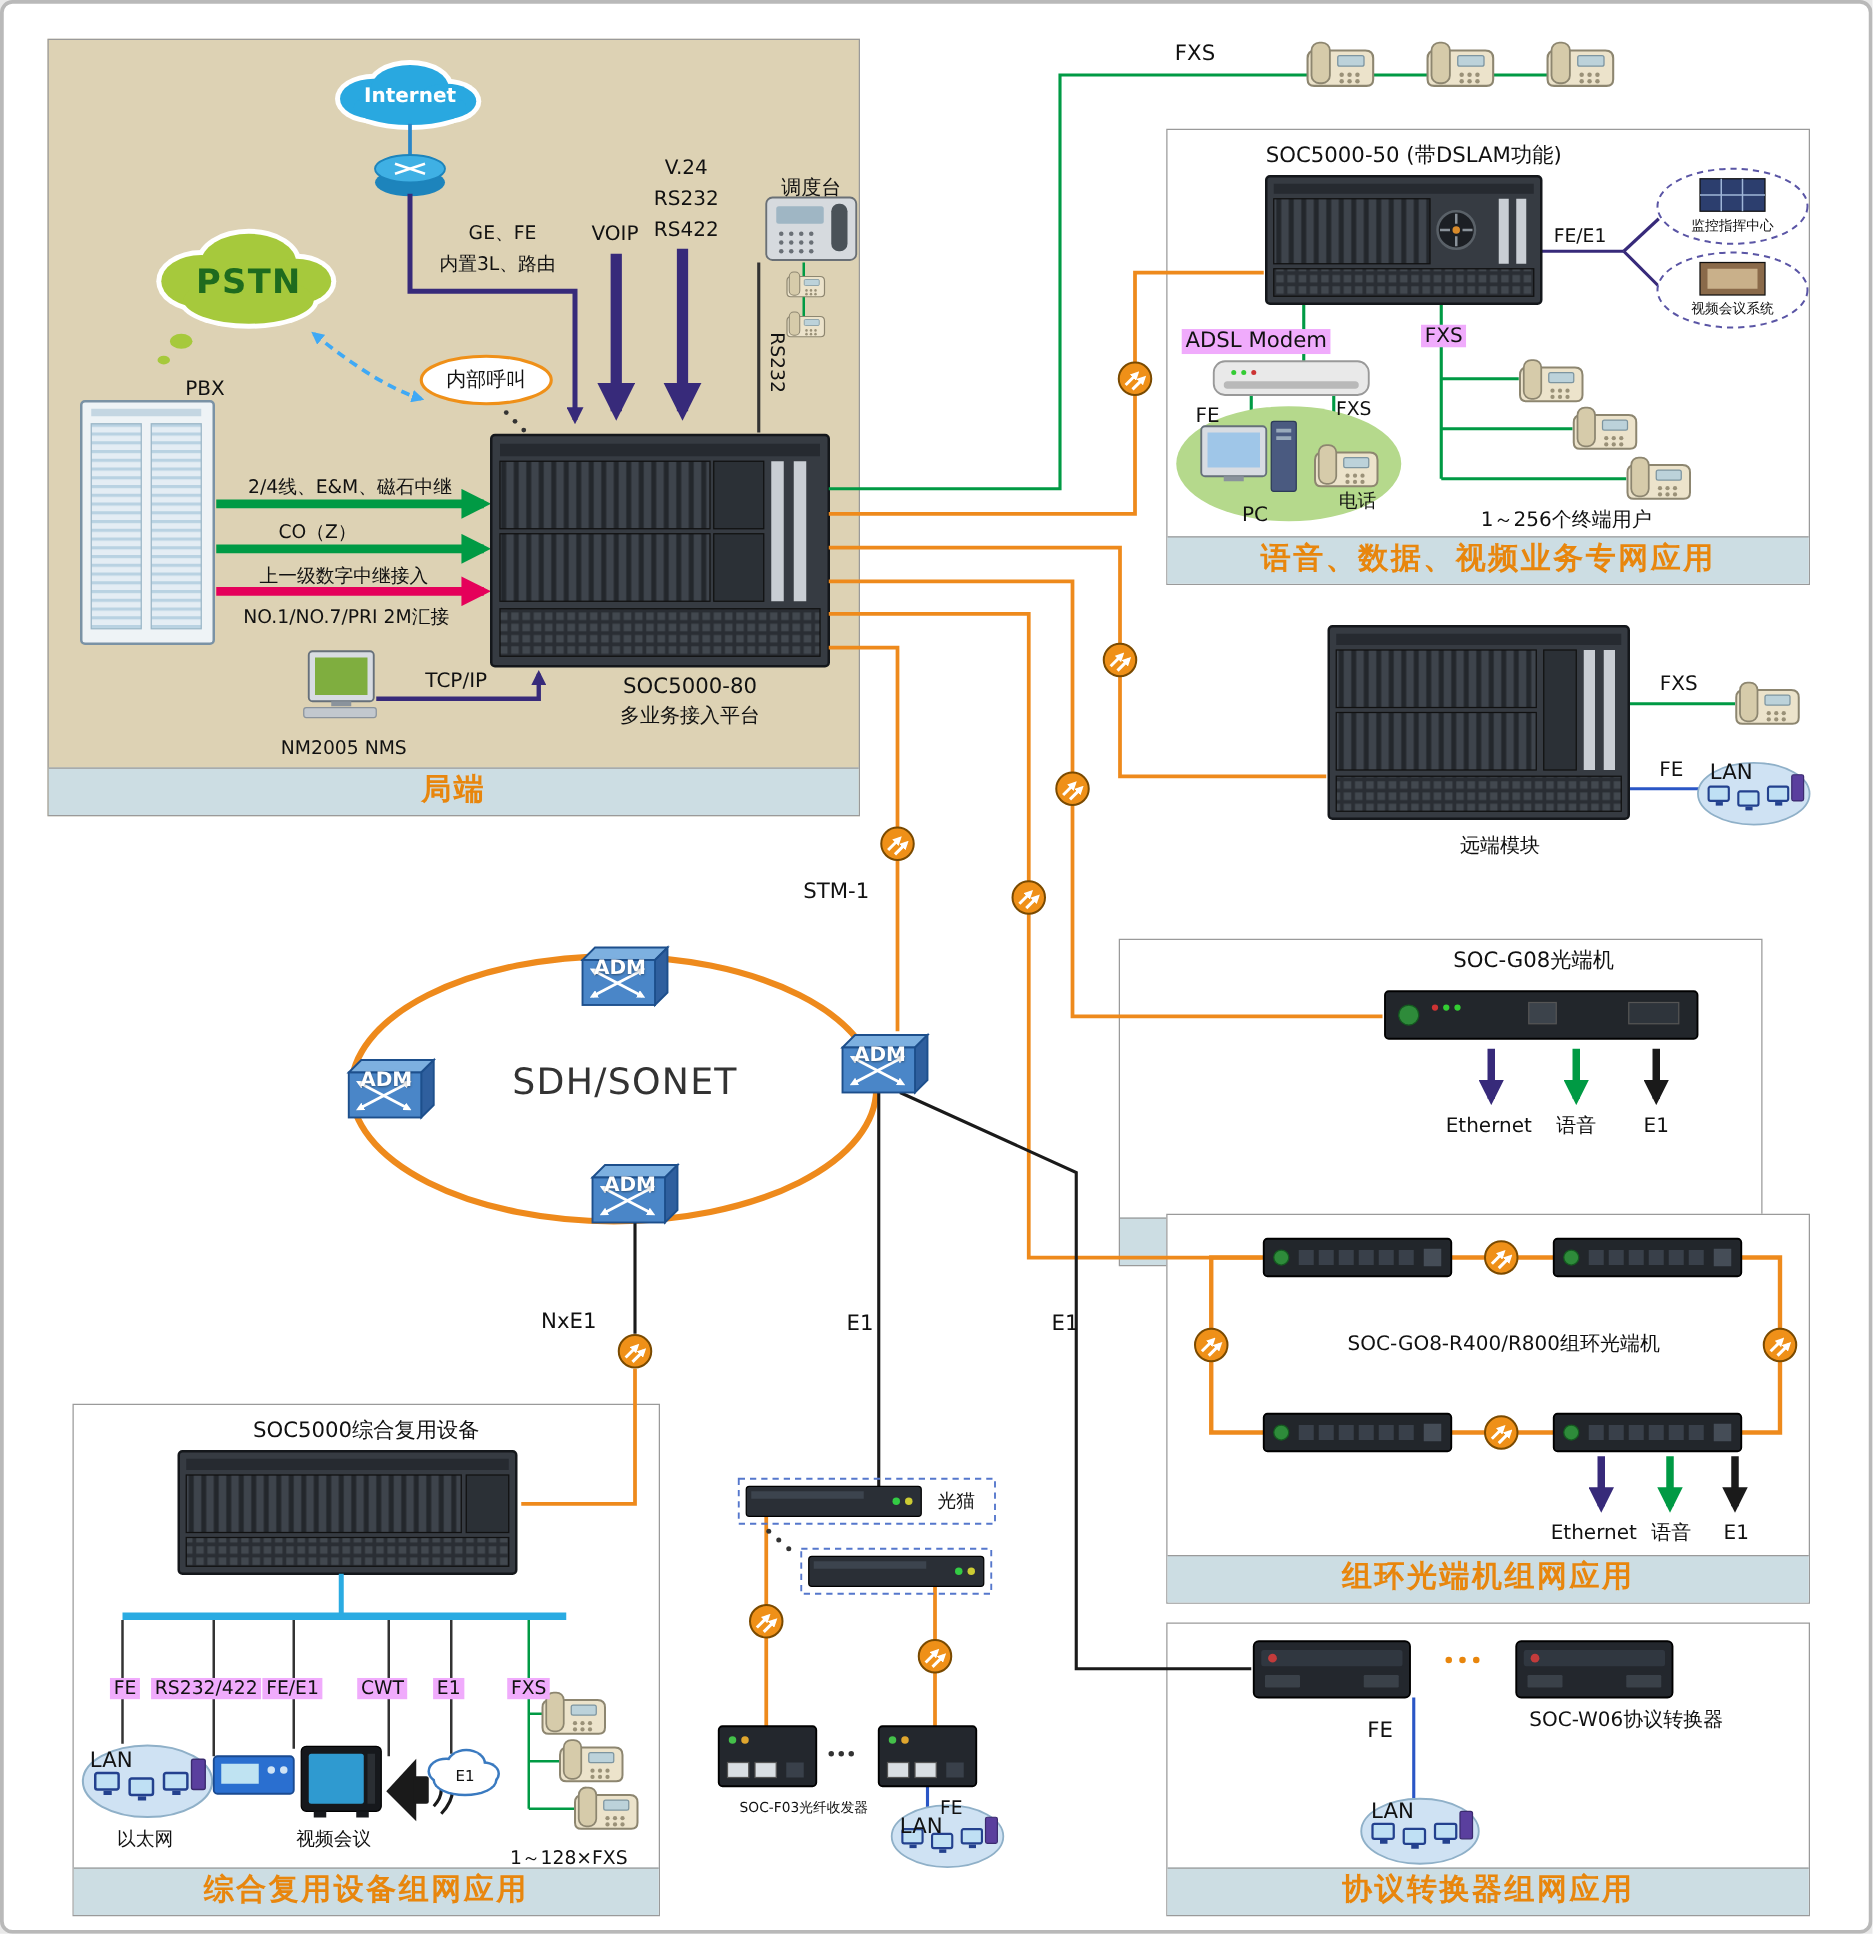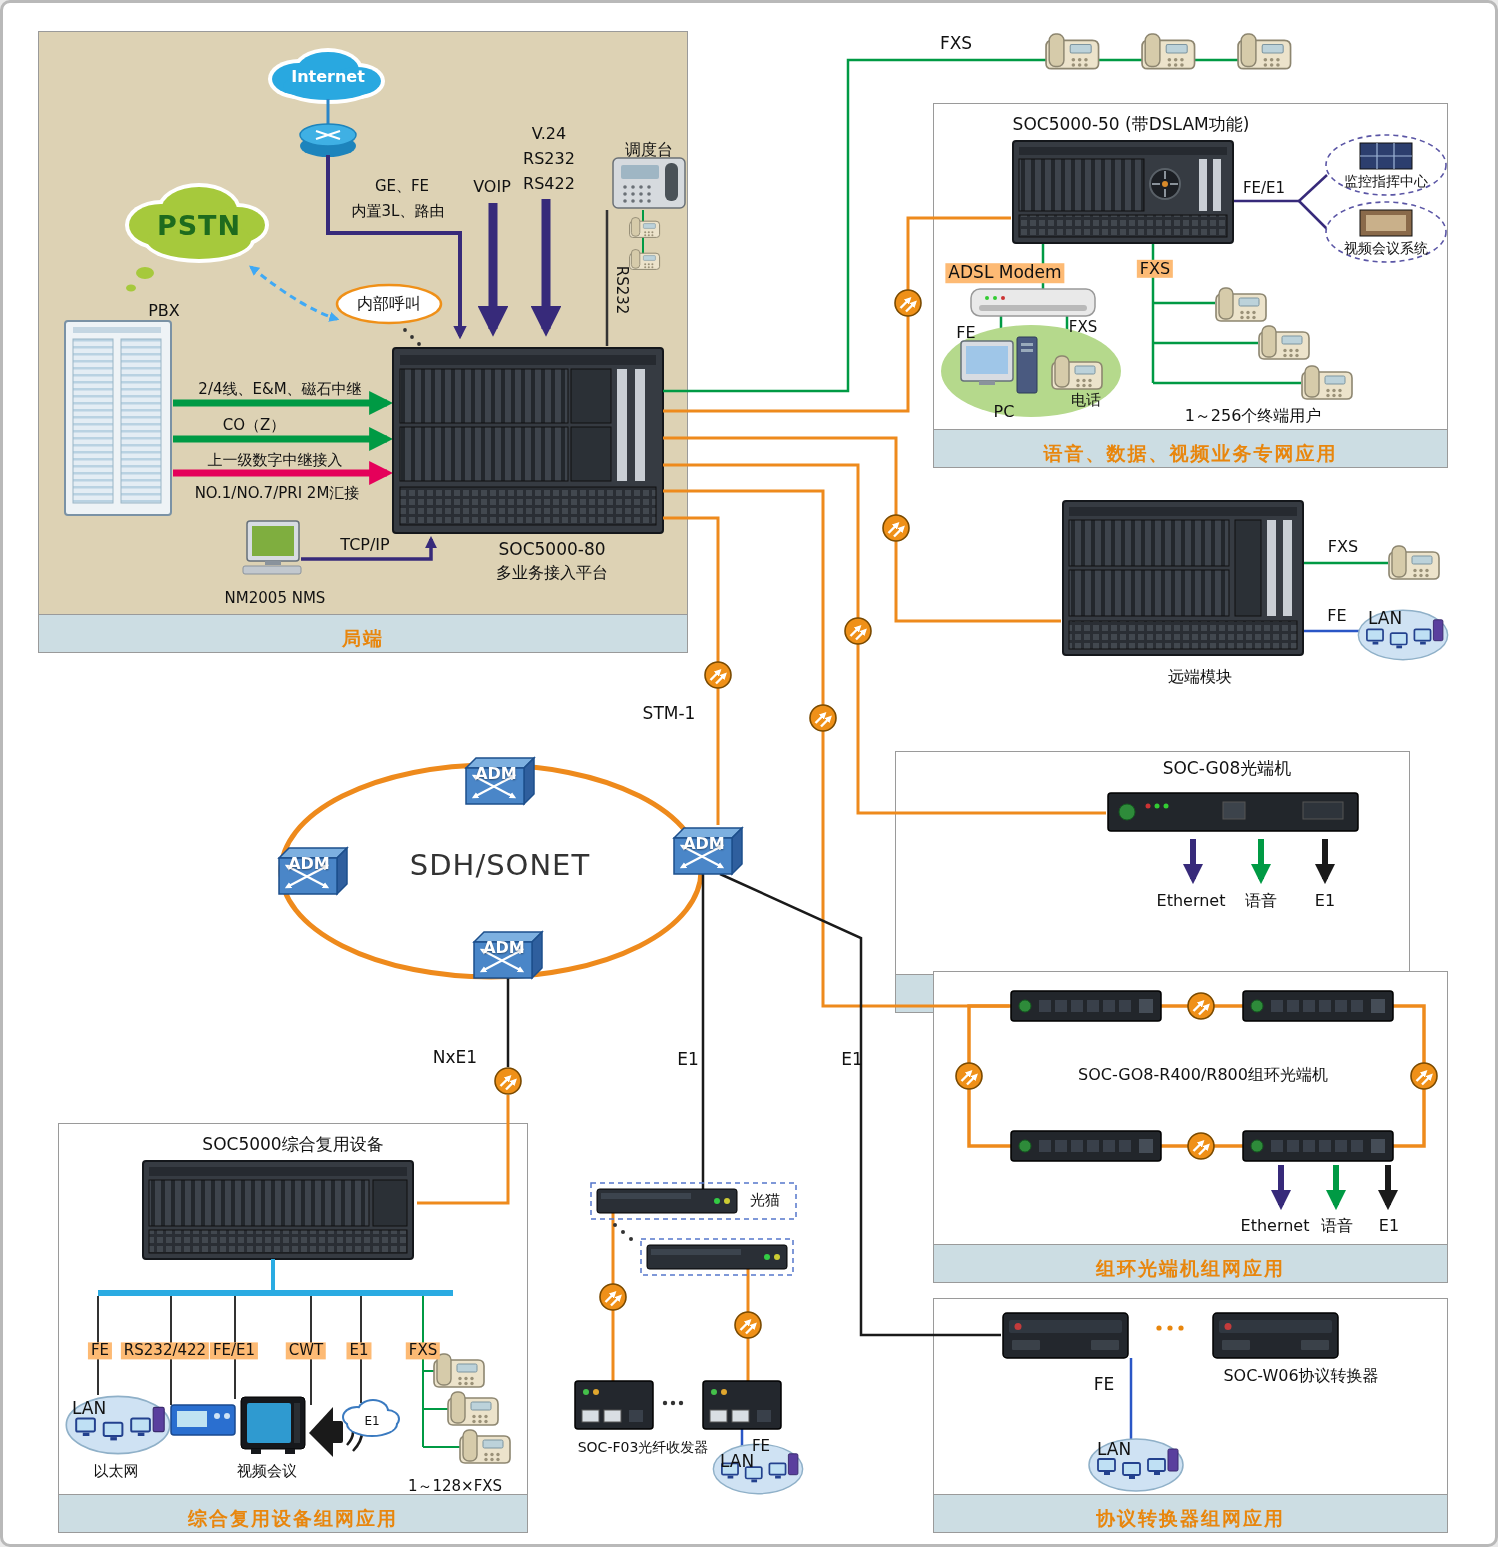--- a/index.html
+++ b/index.html
@@ -1,27 +1,27 @@
 <!DOCTYPE html>
 <html><head>
 <meta charset="utf-8">
 <style>
 *{margin:0;padding:0;box-sizing:border-box}
 body{background:#e9e9e9;font-family:"DejaVu Sans","Liberation Sans",sans-serif}
 .stage{position:relative;width:1498px;height:1547px;background:#fff;border:3px solid #b9b9b9;border-radius:10px;overflow:hidden}
 .panel{position:absolute;border:1px solid #9a9a9a;background:#fff;z-index:0}
 .panel.beige{background:#ddd2b4}
-.titlebar{position:absolute;left:0;right:0;bottom:0;height:38px;background:#ccdde3;border-top:1px solid #9a9a9a;display:flex;align-items:flex-end;justify-content:center;font-weight:bold;font-size:19px;color:#e8860d;letter-spacing:2px;z-index:2}
+.titlebar{position:absolute;left:0;right:0;bottom:0;height:38px;background:#ccdde3;border-top:1px solid #9a9a9a;display:flex;align-items:flex-start;justify-content:center;font-weight:bold;font-size:24px;color:#e8860d;letter-spacing:2px;z-index:2}
 svg.wires{position:absolute;left:0;top:0;z-index:1;pointer-events:none}
 .lb{position:absolute;z-index:2;transform:translate(-50%,-50%);white-space:nowrap;font-size:15px;color:#111;line-height:1.15}
 .b{font-weight:bold}
-.s11{font-size:17px}.s12{font-size:12px}.s13{font-size:14px}.s16{font-size:16px}.s17{font-size:17px}
+.s11{font-size:17px}.s12{font-size:12px}.s13{font-size:11px}.s16{font-size:16px}.s17{font-size:17px}
 .white{color:#fff}
 .pstn{font-size:27px;font-weight:bold;color:#1e6b1e;letter-spacing:1px}
-.tag{background:#fdba74;padding:0 3px}
+.tag{background:#f0abfc;padding:0 3px}
 .rot{transform:translate(-50%,-50%) rotate(90deg)}
 .adm{color:#fff;font-weight:bold;font-size:16px;text-shadow:0 1px 2px rgba(0,0,0,.45);}
 .sdh{font-size:29px;color:#333;letter-spacing:1px}
 </style>
 </head>
 <body>
 
 <div class="stage">
 
   <div class="panel beige" style="left:35px;top:28px;width:650px;height:622px">

